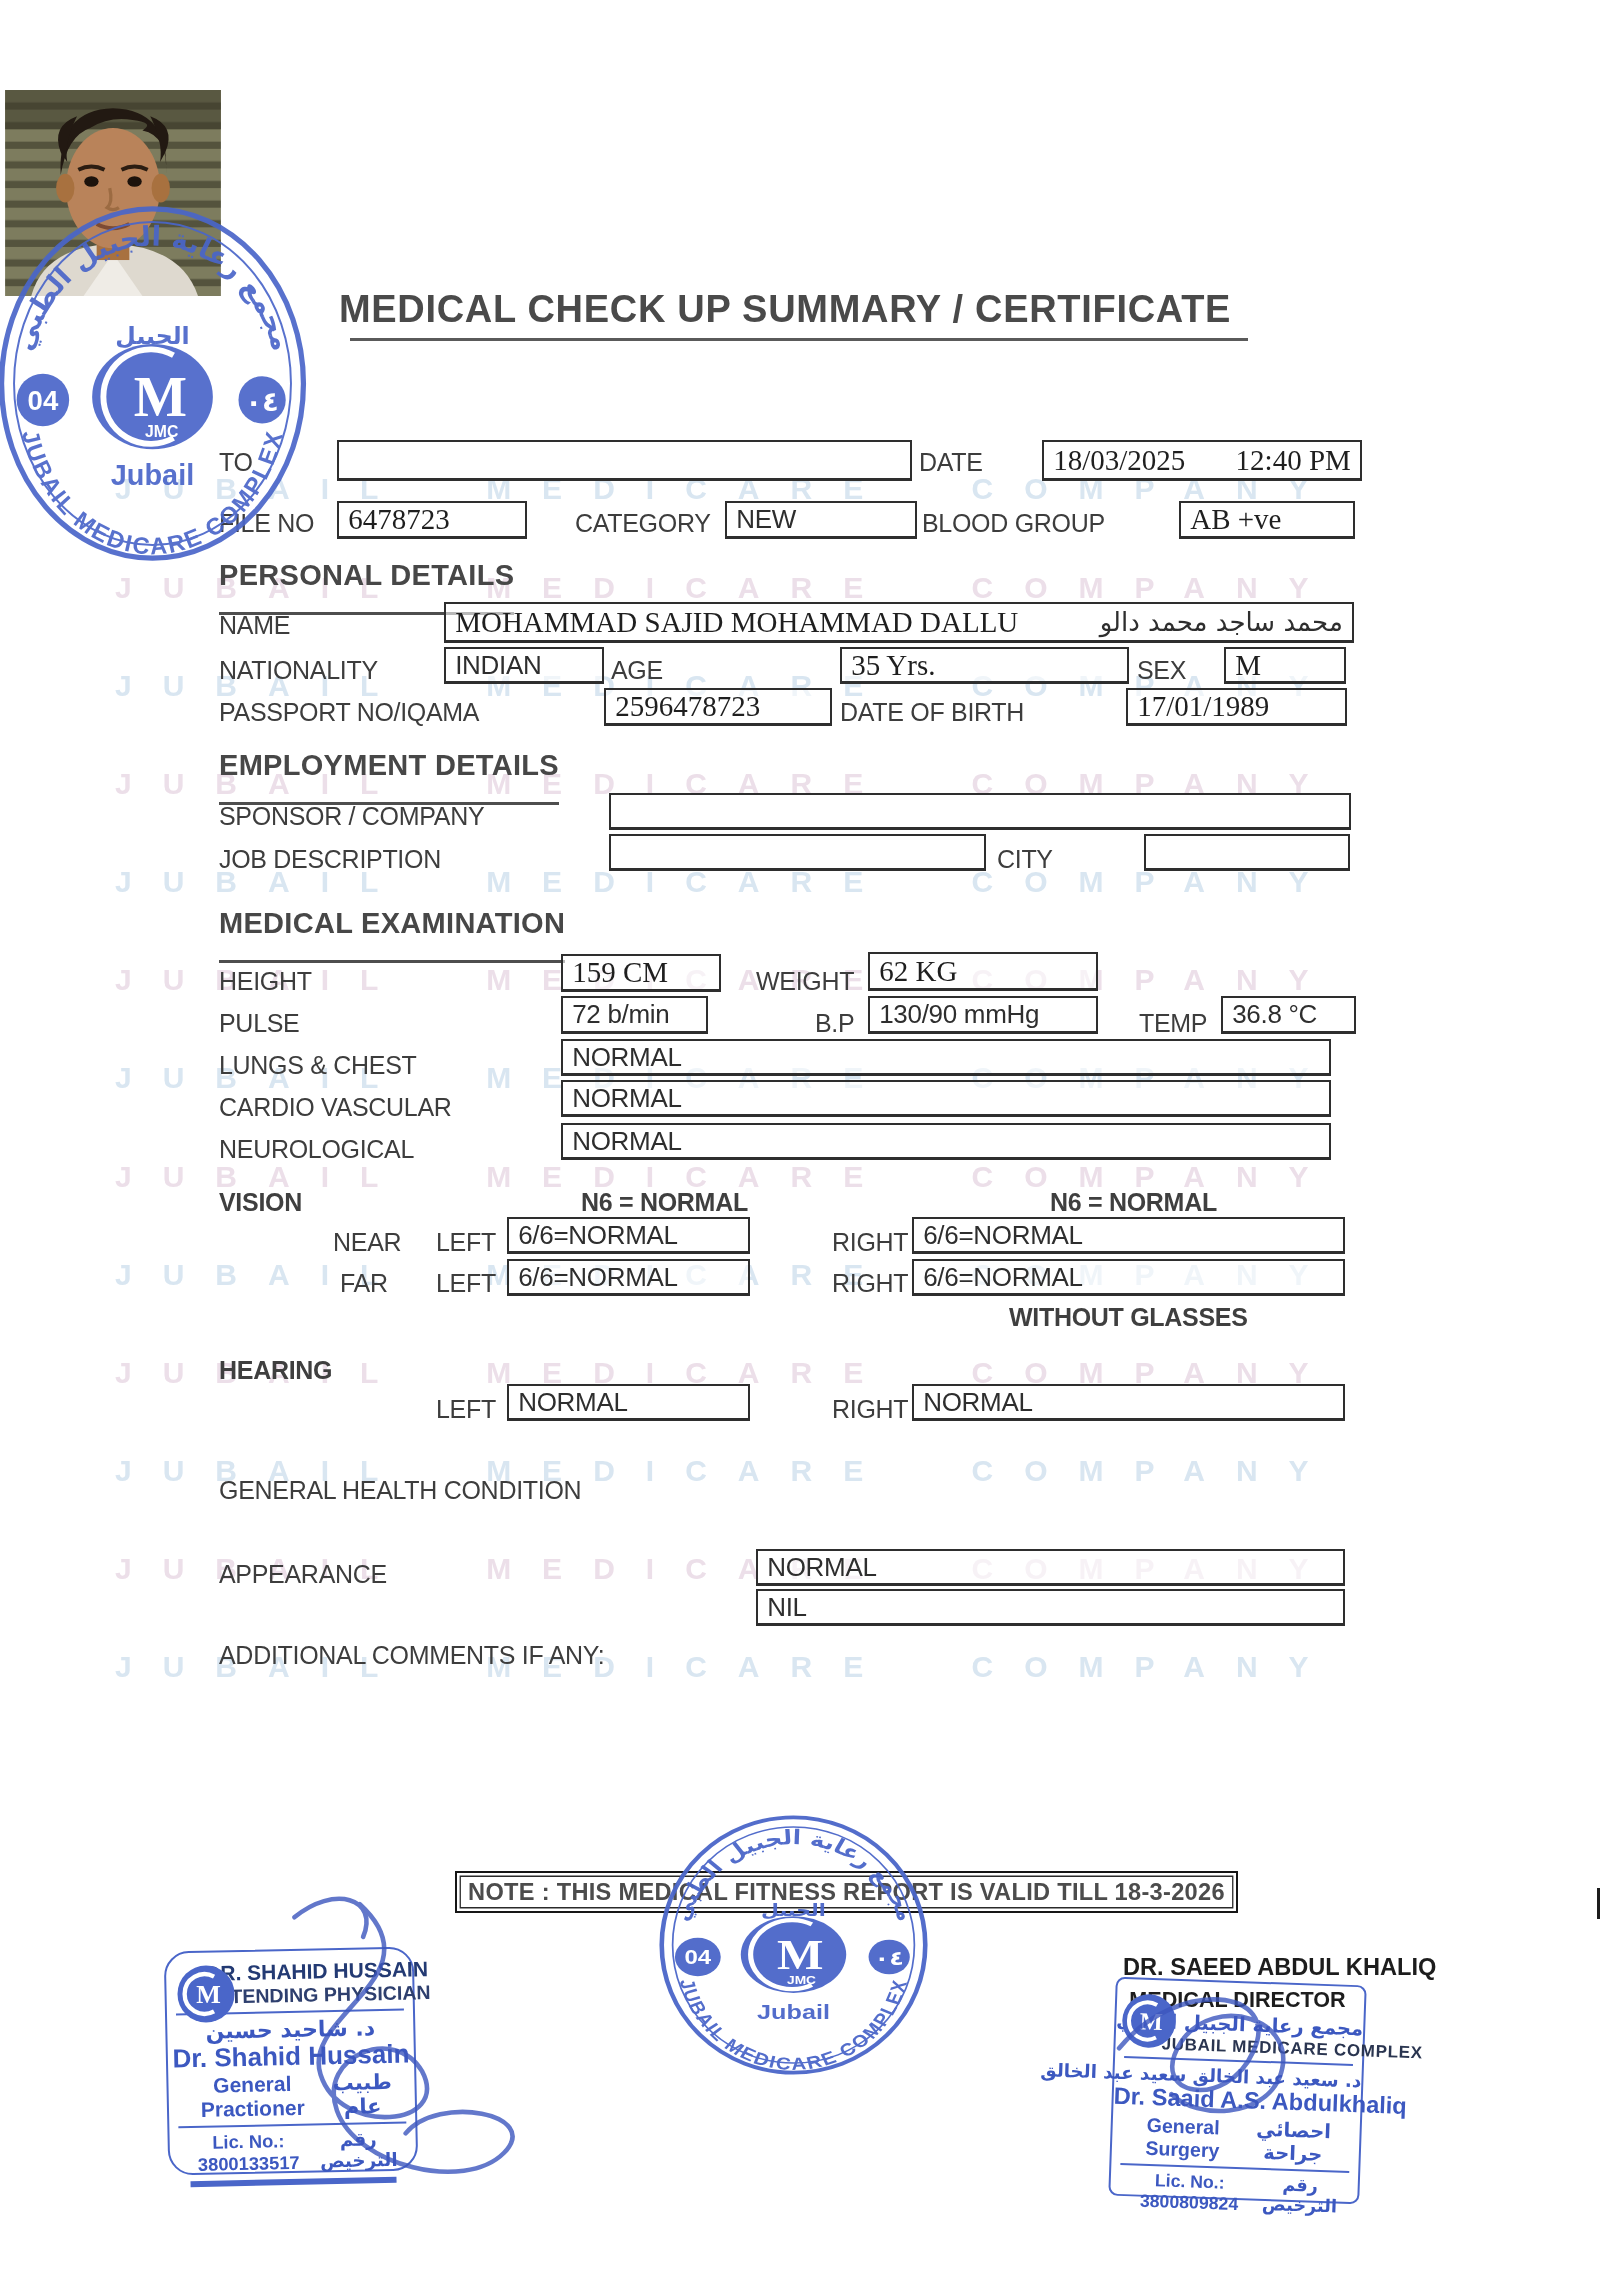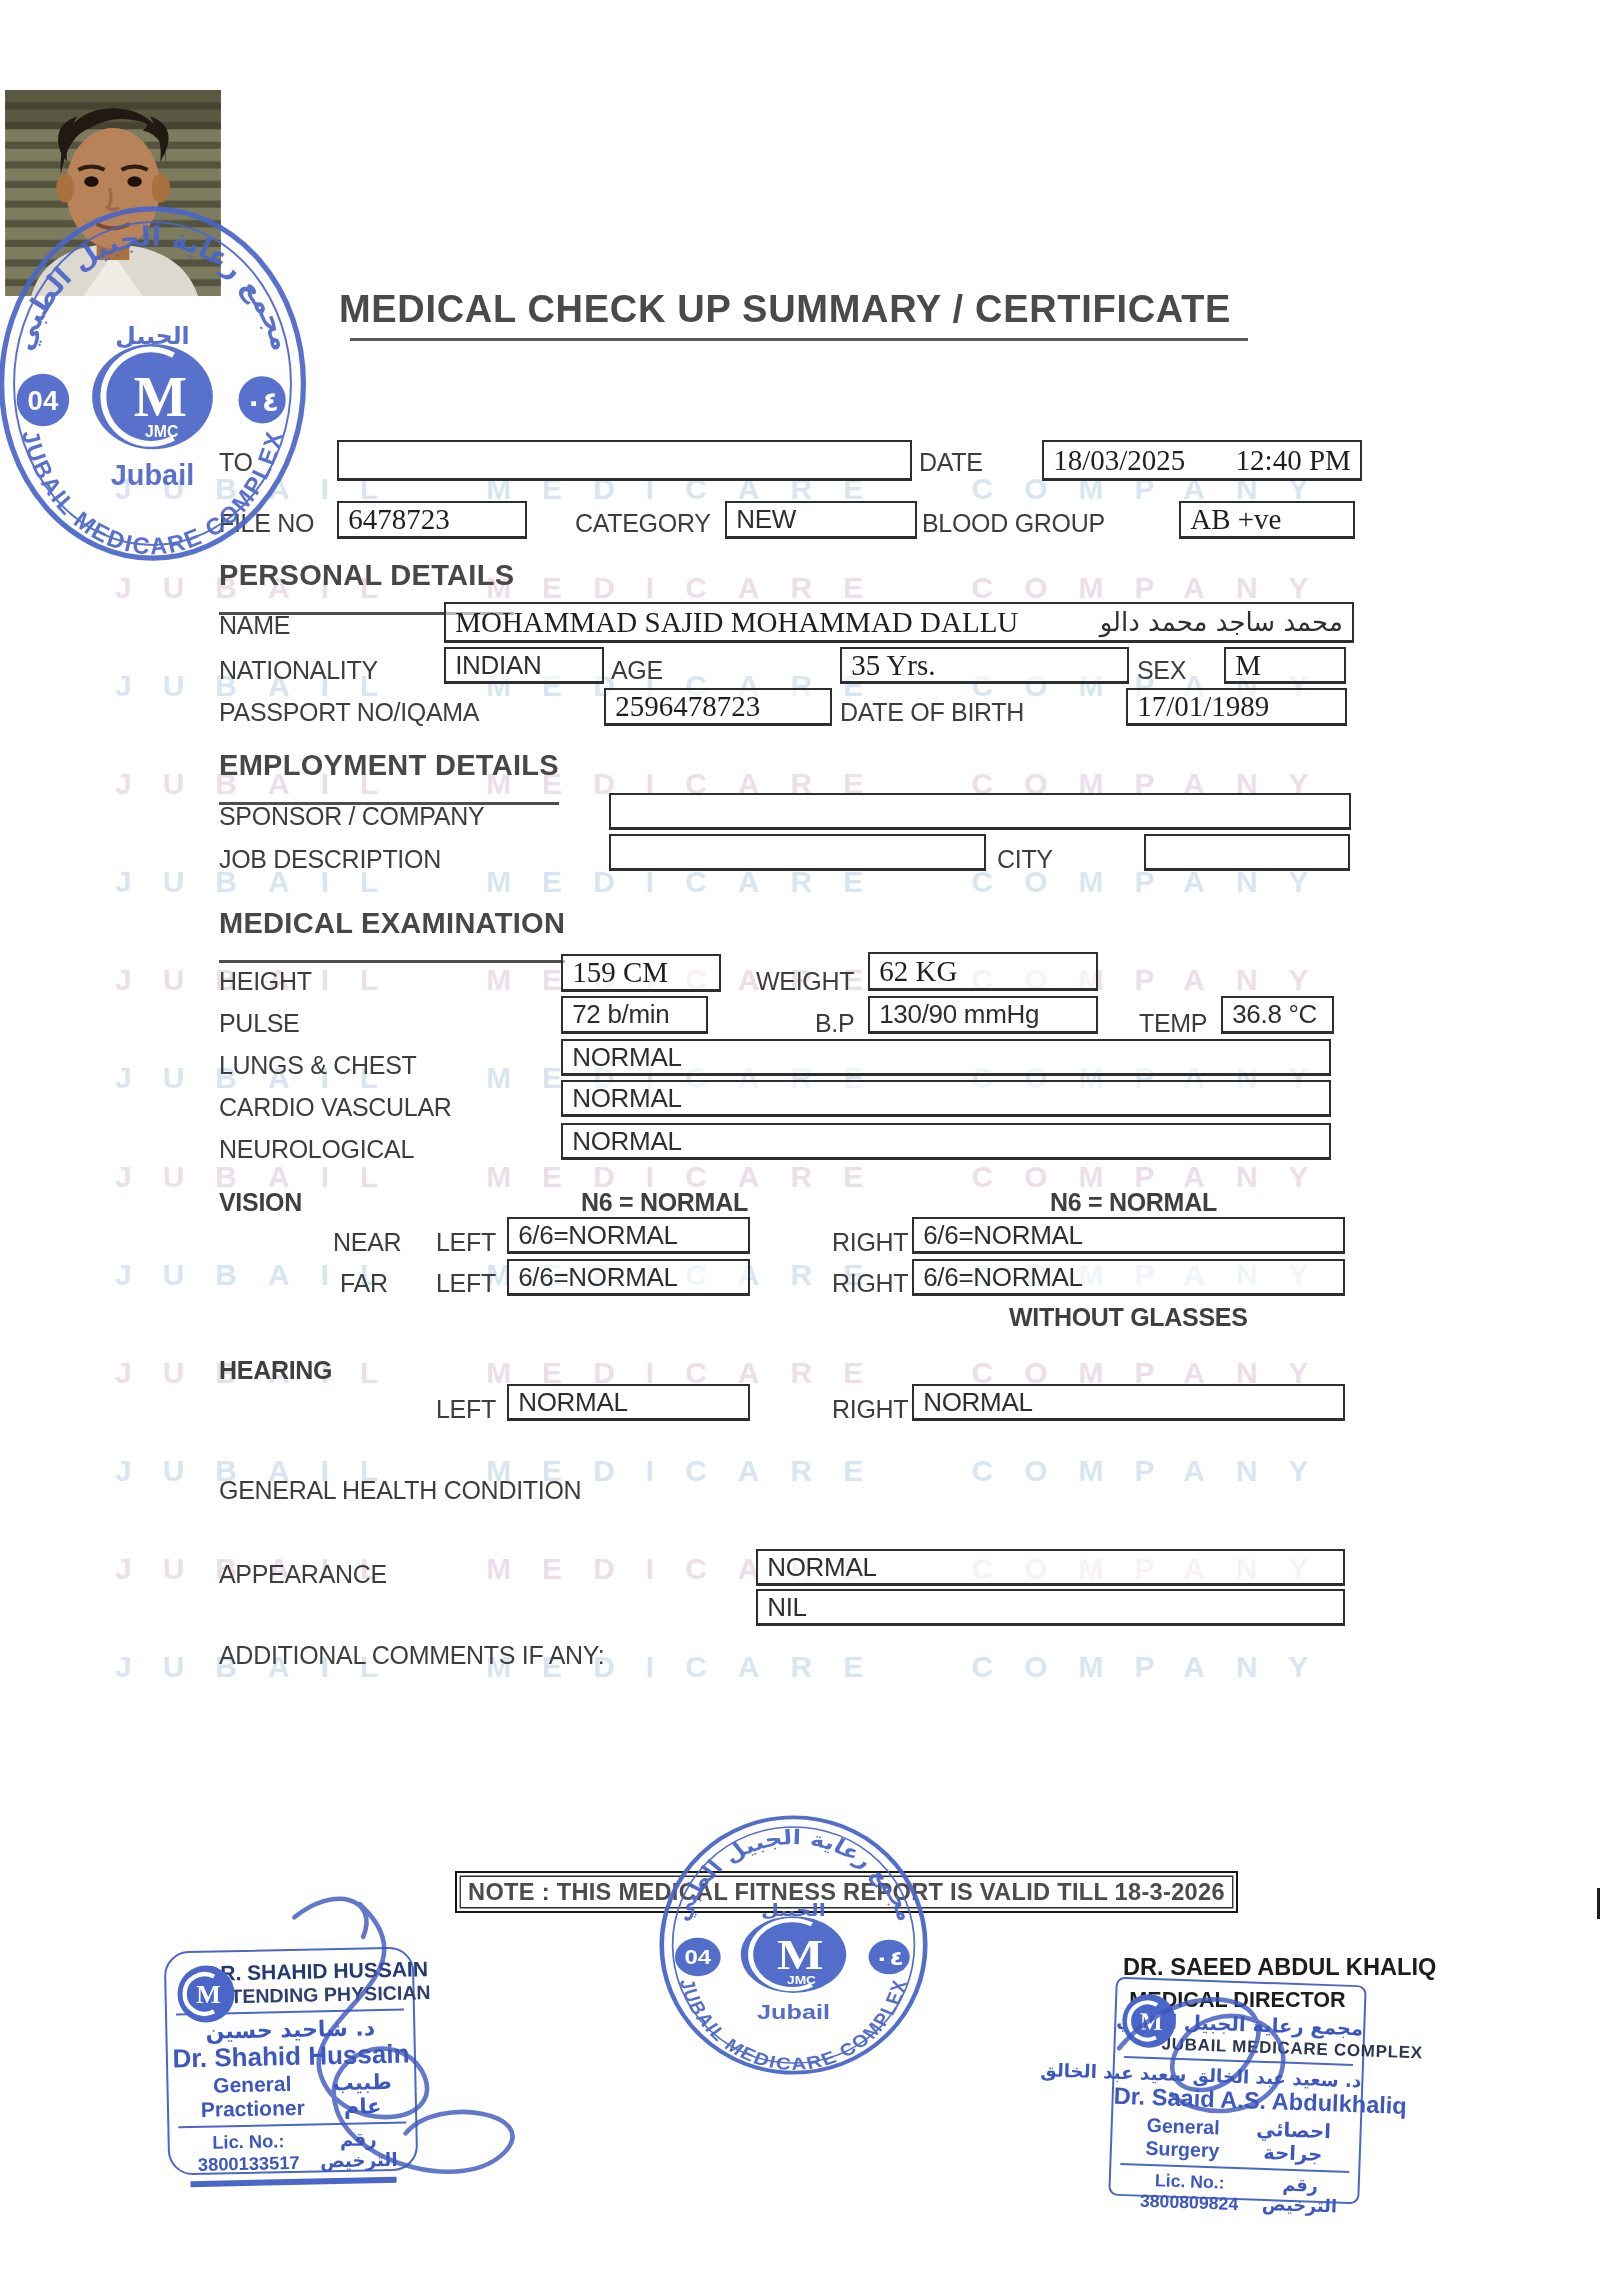--- a/index.html
+++ b/index.html
@@ -202,21 +202,21 @@
   </div>
   <div class="lbl" style="left:219px;top:1009px">PULSE</div>
   <div class="fbox" style="left:561px;top:996px;width:147px;height:38px">
     <span class="v-sans">72 b/min</span>
   </div>
   <div class="lbl" style="left:815px;top:1009px">B.P</div>
   <div class="fbox" style="left:868px;top:996px;width:230px;height:38px">
     <span class="v-sans">130/90 mmHg</span>
   </div>
   <div class="lbl" style="left:1139px;top:1009px">TEMP</div>
-  <div class="fbox" style="left:1221px;top:996px;width:113px;height:38px">
+  <div class="fbox" style="left:1221px;top:996px;width:135px;height:38px">
     <span class="v-sans">36.8 °C</span>
   </div>
   <div class="lbl" style="left:219px;top:1051px">LUNGS &amp; CHEST</div>
   <div class="fbox" style="left:561px;top:1039px;width:770px;height:37px">
     <span class="v-sans">NORMAL</span>
   </div>
   <div class="lbl" style="left:219px;top:1093px">CARDIO VASCULAR</div>
   <div class="fbox" style="left:561px;top:1080px;width:770px;height:37px">
     <span class="v-sans">NORMAL</span>
   </div>

